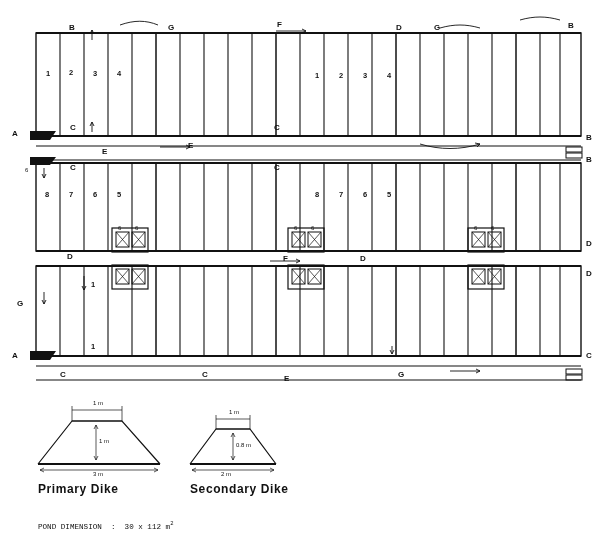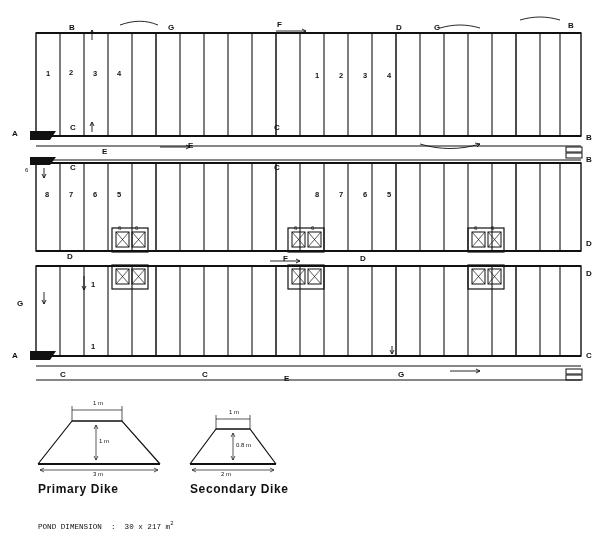--- a/index.html
+++ b/index.html
@@ -356,18 +356,18 @@
   <div class="lbl tiny" style="left:93px;  top:471px;">3 m</div>
 
   <div class="lbl tiny" style="left:229px; top:409px;">1 m</div>
   <div class="lbl tiny" style="left:236px; top:442px;">0.8 m</div>
   <div class="lbl tiny" style="left:221px; top:471px;">2 m</div>
 
   <div class="dike-cap" style="left:38px;  top:482px;">Primary  Dike</div>
   <div class="dike-cap" style="left:190px; top:482px;">Secondary Dike</div>
 
   <div class="legend">
-    <span class="legend-row"><span>POND DIMENSION  :  30 x 217 m</span><sup>2</sup></span>
+    <span class="legend-row"><span>POND DIMENSION  :  30 x 112 m</span><sup>2</sup></span>
     
     
   </div>
 
 </div>
 
 </body></html>

